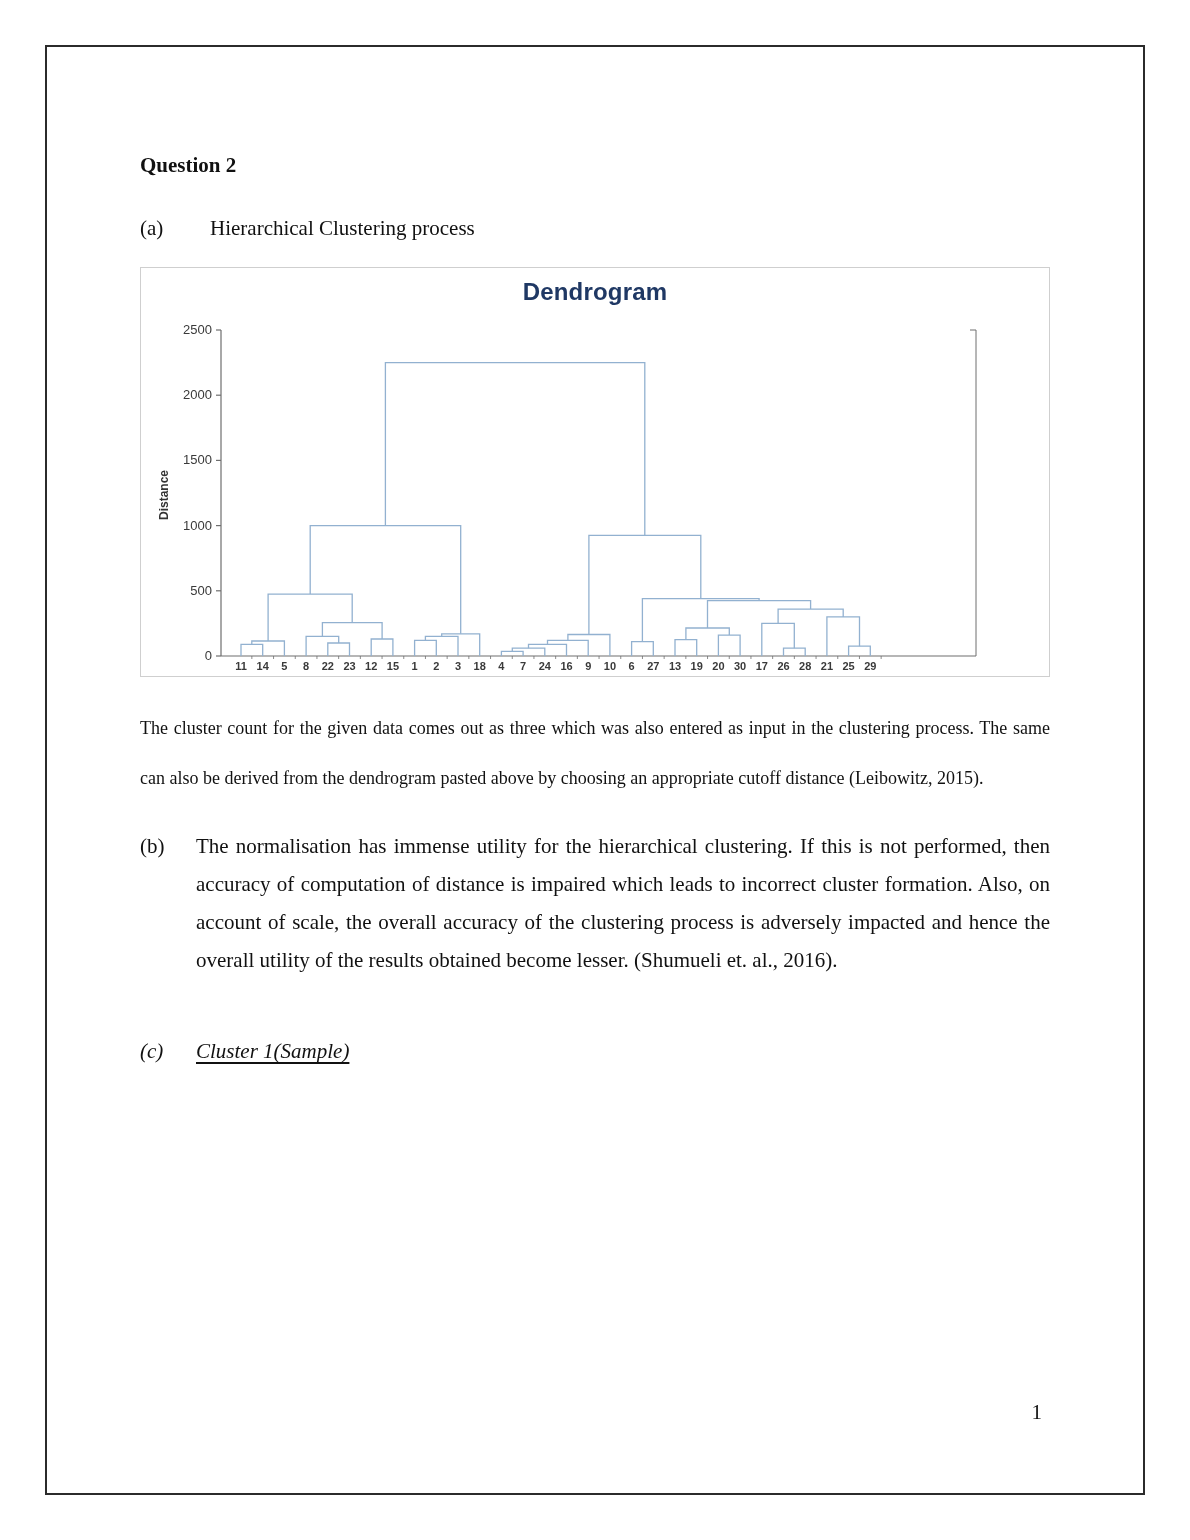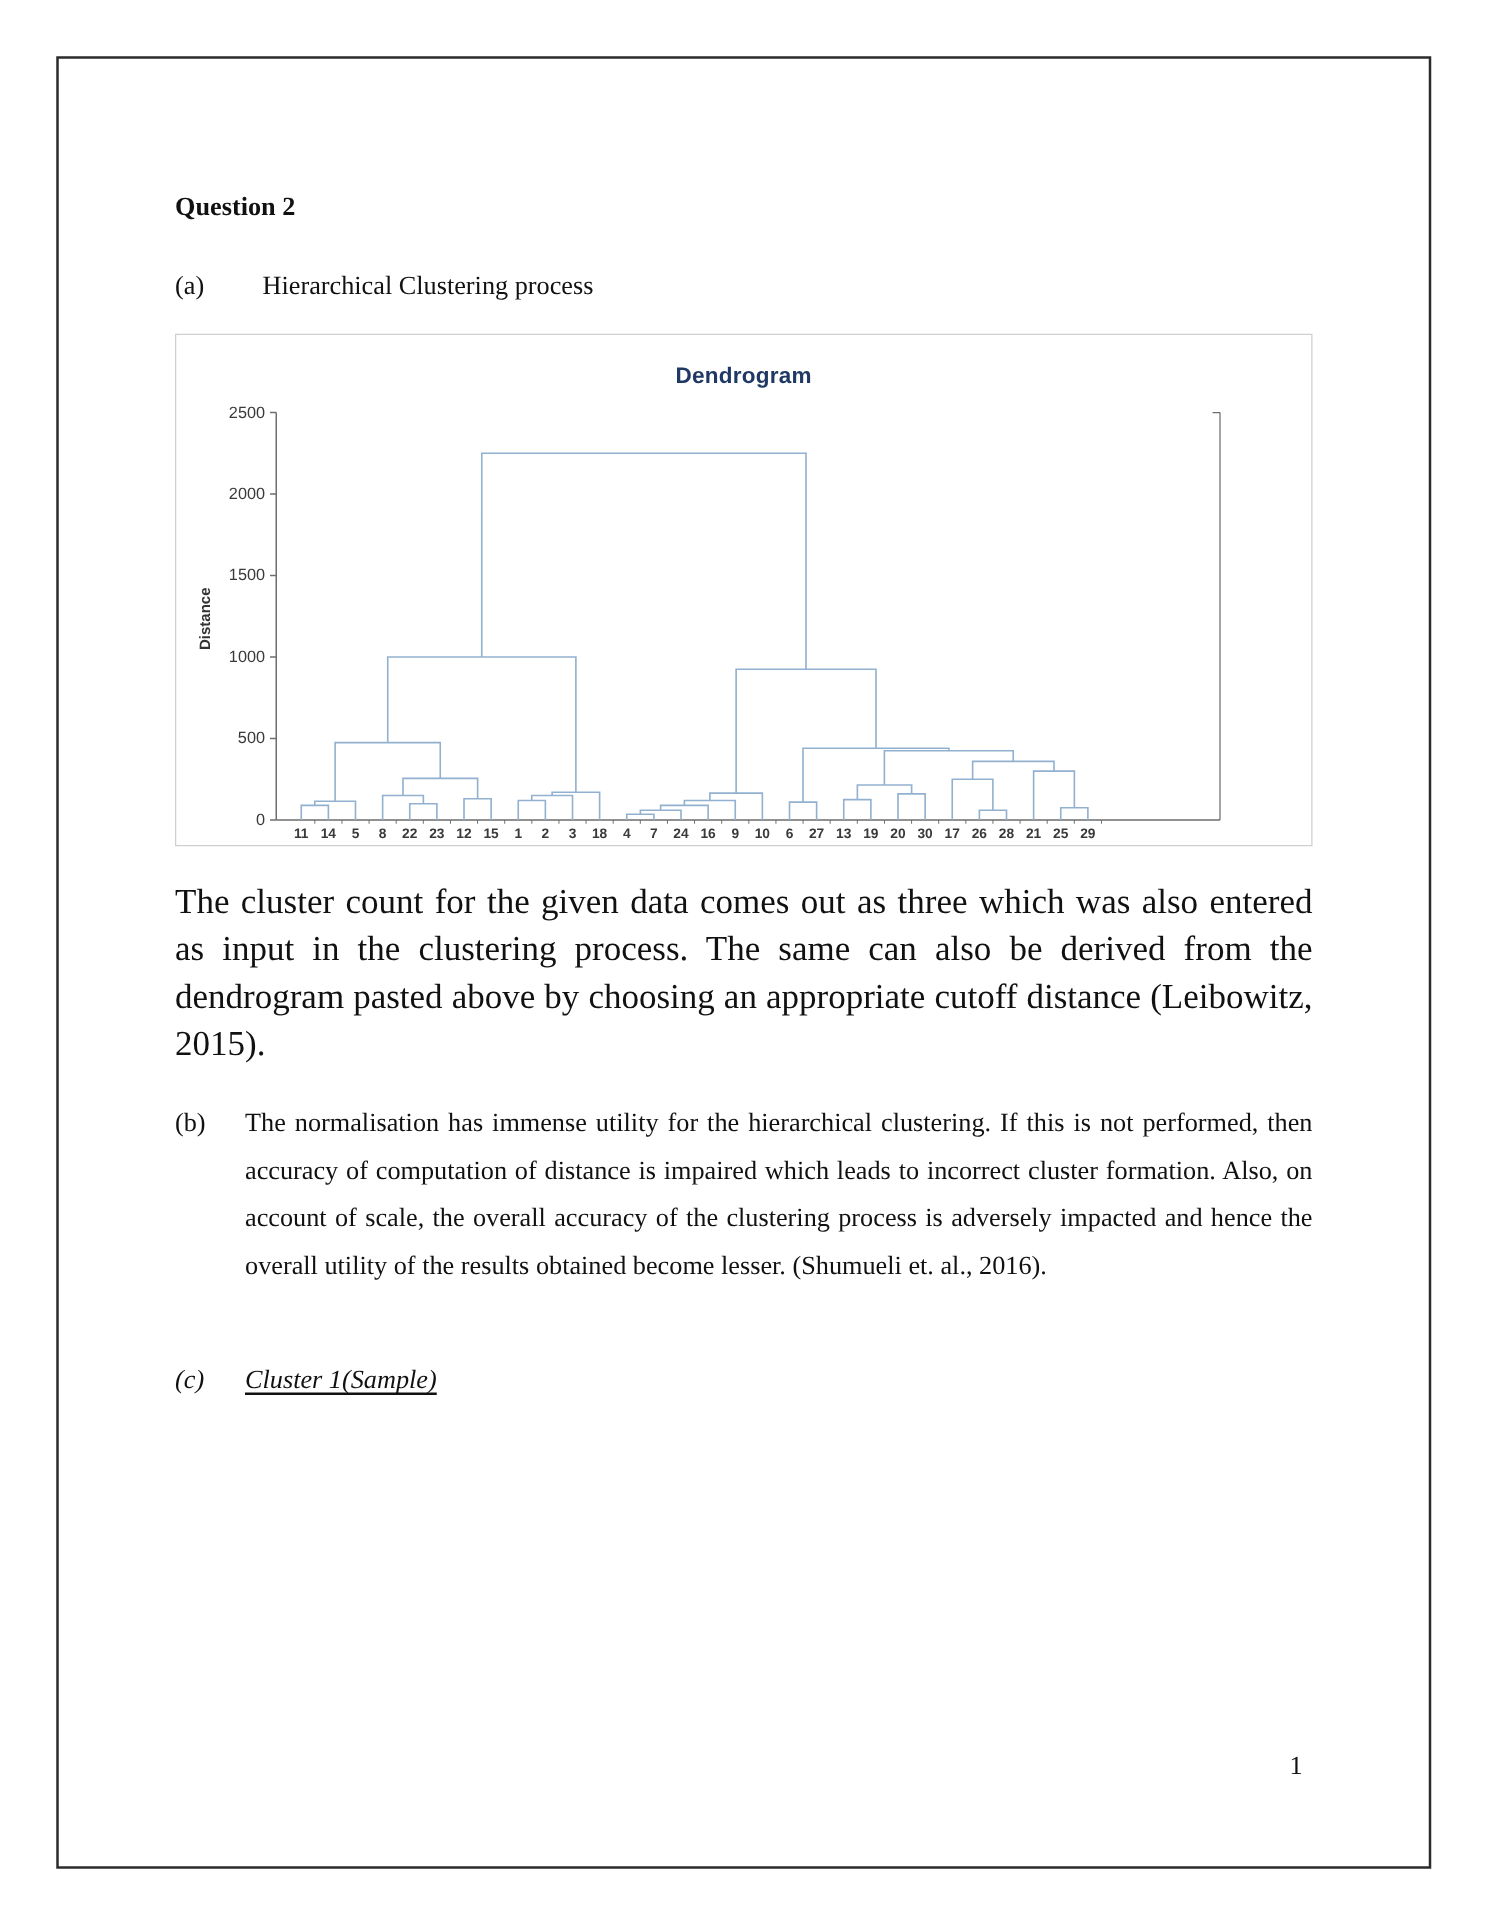--- a/index.html
+++ b/index.html
@@ -18,34 +18,34 @@
   .heading { font-size:21px; font-weight:bold; margin-bottom:38px; }
 
   .part-a { display:flex; font-size:21px; margin-bottom:26px; }
   .part-a .lbl { width:70px; flex-shrink:0; }
 
   .figure {
     position:relative; width:910px; height:410px;
     border:1px solid #cfcfcf; background:#ffffff; margin-bottom:26px;
   }
   .figure-title {
-    position:absolute; top:22px; left:0; right:0; text-align:center;
+    position:absolute; top:10px; left:0; right:0; text-align:center;
     font-family:"Liberation Sans", sans-serif; font-weight:bold;
-    font-size:18px; color:#1f3864; letter-spacing:0.2px;
+    font-size:24px; color:#1f3864; letter-spacing:0.2px;
   }
   .ylabel {
     position:absolute; left:16px; top:252px;
     transform:rotate(-90deg); transform-origin:left top;
     font-family:"Liberation Sans", sans-serif; font-weight:bold;
     font-size:12px; color:#333333; white-space:nowrap;
   }
   .figure svg { position:absolute; left:0; top:0; }
 
   .para {
-    font-size:28px; line-height:38px; text-align:justify; margin-bottom:24px;
+    font-size:18px; line-height:50px; text-align:justify; margin-bottom:24px;
   }
 
   .part-b { display:flex; font-size:21px; line-height:38px; }
   .part-b .lbl { width:56px; flex-shrink:0; }
   .part-b .txt { flex:1; text-align:justify; }
 
   .part-c { display:flex; font-size:21px; font-style:italic; margin-top:60px; }
   .part-c .lbl { width:56px; flex-shrink:0; }
   .part-c .ttl { text-decoration:underline; text-underline-offset:4px;font-family:Liberation Serif, serif; }
 

